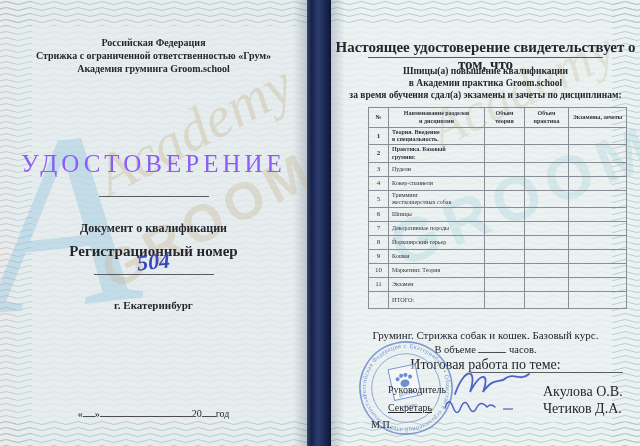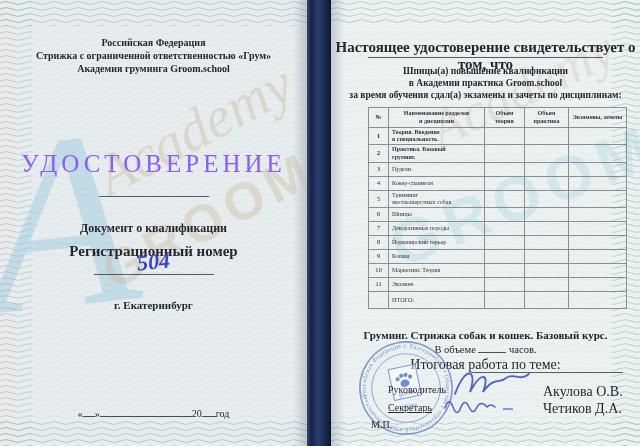--- a/index.html
+++ b/index.html
@@ -37,21 +37,21 @@
              border-collapse:collapse;table-layout:fixed;}
   table.disc th,table.disc td{border:1px solid #898e96;padding:1px 3px;
              font-family:"Liberation Serif",serif;color:#33333b;}
   table.disc th{font-size:6px;font-weight:700;line-height:1.25;white-space:pre-line;text-align:center;padding:2px 1px;}
   table.disc td{font-size:6px;line-height:1.2;white-space:pre-line;vertical-align:middle;}
   table.disc td.c-num{text-align:center;font-size:7px;}
   table.disc tr{height:14px;}
   table.disc tr.row-bold td{font-weight:700;}
   table.disc tr.row-total{height:17px;}
   table.disc tr.row-total td{font-size:6.2px;}
-  .course{top:329px;font-size:11px;font-weight:700;color:#22222c;}
+  .course{top:329px;font-size:11px;font-weight:400;color:#22222c;}
   .volume{top:344px;font-size:10.5px;}
   .final-work{top:357px;font-size:14px;}
   .role{position:absolute;left:57px;font-size:10px;z-index:3;}
   .sig-name{position:absolute;left:212px;font-size:14px;z-index:3;}
   .mp{position:absolute;left:40px;top:419px;font-size:10px;z-index:3;}
   .stamp{position:absolute;left:26px;top:339px;width:98px;height:98px;z-index:2;
          transform:rotate(-12deg);opacity:.9;}
   .sig-svg{position:absolute;z-index:4;}
 </style>
 </head>

